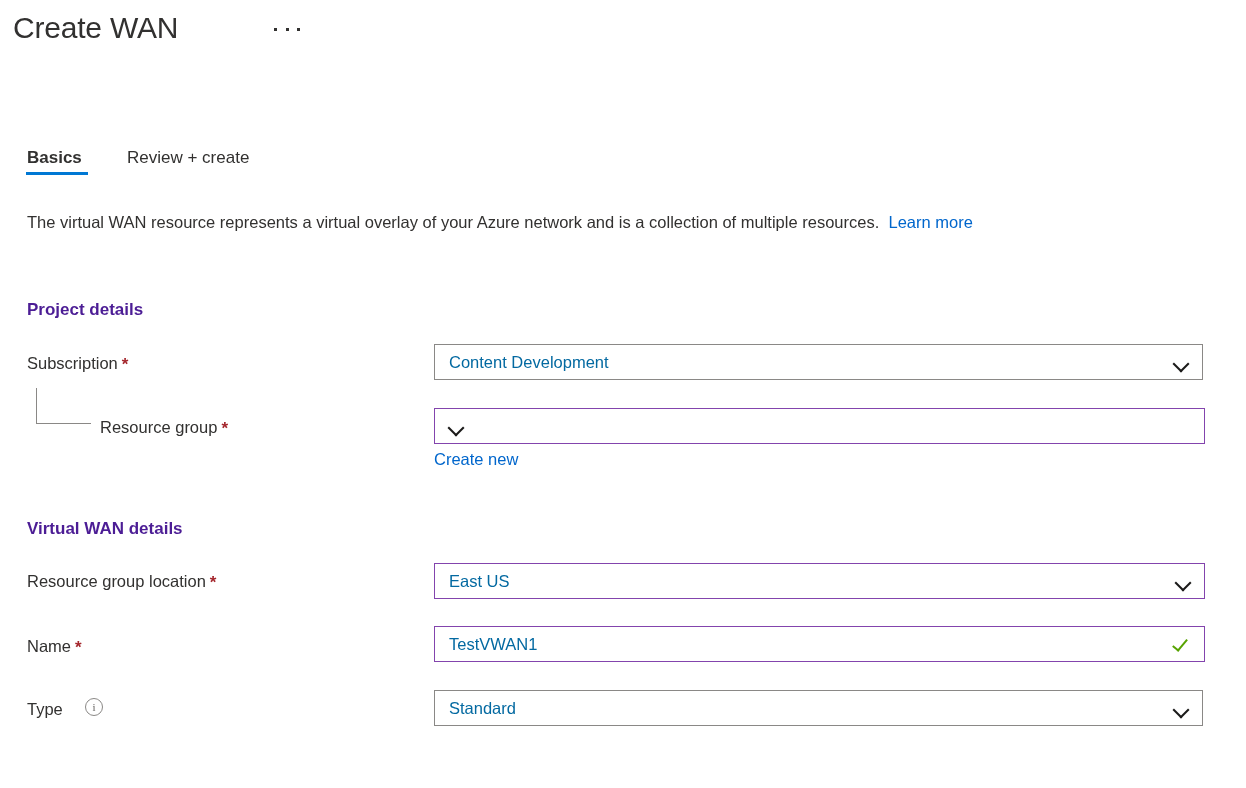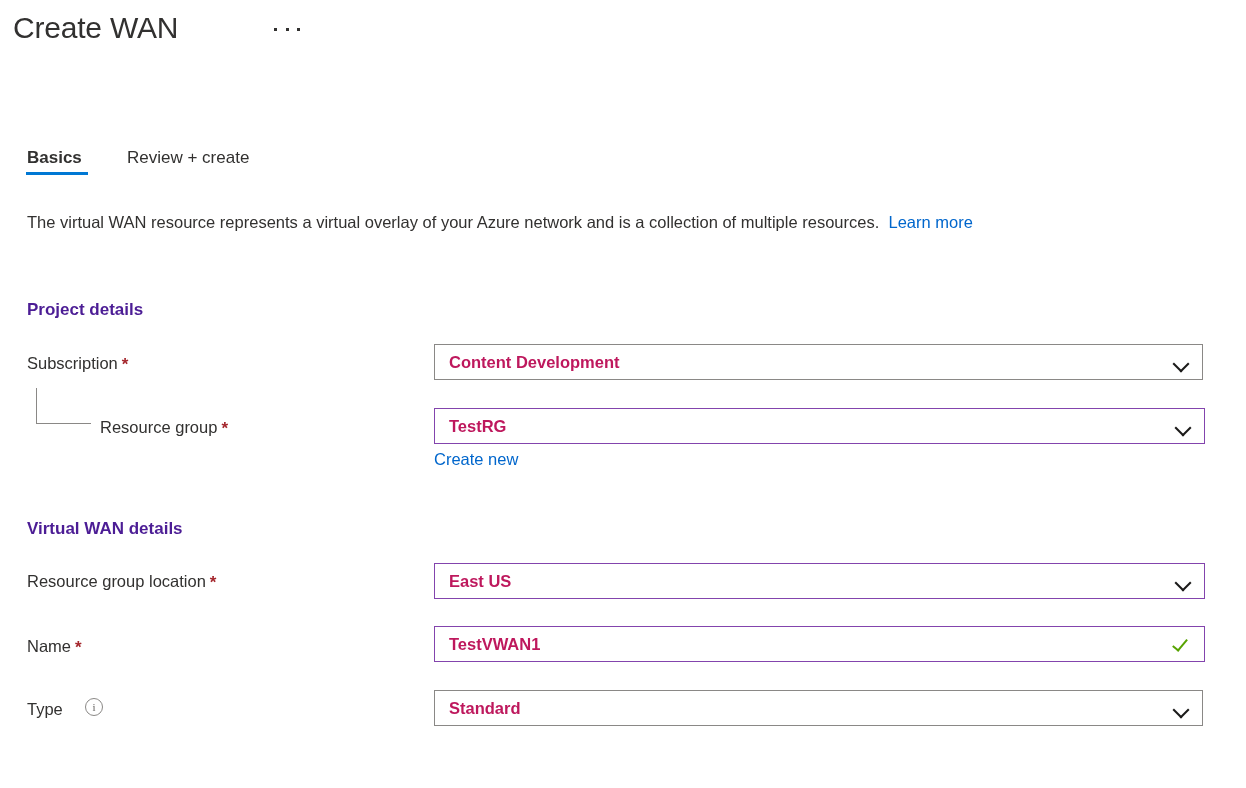--- a/index.html
+++ b/index.html
@@ -182,26 +182,25 @@
     border: 1px solid #8a8886;
     display: flex;
     align-items: center;
     cursor: pointer;
   }
   .control.focused { border: 1px solid #8344ad; }
   .control .value {
     flex: 1;
     padding-left: 14px;
     font-size: 16.5px;
-    color: #be185d;
+    color: #0369a1;
     font-family: "Liberation Sans", sans-serif;
     white-space: nowrap;
     overflow: hidden;
     text-overflow: ellipsis;
-    font-weight: bold;
   }
   .control .affix {
     width: 42px;
     display: flex;
     align-items: center;
     justify-content: center;
   }
 
   .ctl-subscription { top: 344px; width: 769px; }
   .ctl-resourcegroup { top: 408px; width: 771px; }
@@ -287,21 +286,20 @@
   <span class="affix">
       <span class="chevron-down"></span>
     </span>
 </div>
 
 <div class="tree-connector"></div>
 <div class="field-label lbl-resourcegroup">
   <span>Resource group</span><span class="required-star">*</span>
 </div>
 <div class="control ctl-resourcegroup focused">
-  <span class="value">TestRG</span>
   <span class="affix">
       <span class="chevron-down"></span>
     </span>
 </div>
 <a class="create-new-link">Create new</a>
 
 <div class="section-heading heading-wandetails">Virtual WAN details</div>
 
 <div class="field-label lbl-rglocation">
   <span>Resource group location</span><span class="required-star">*</span>

